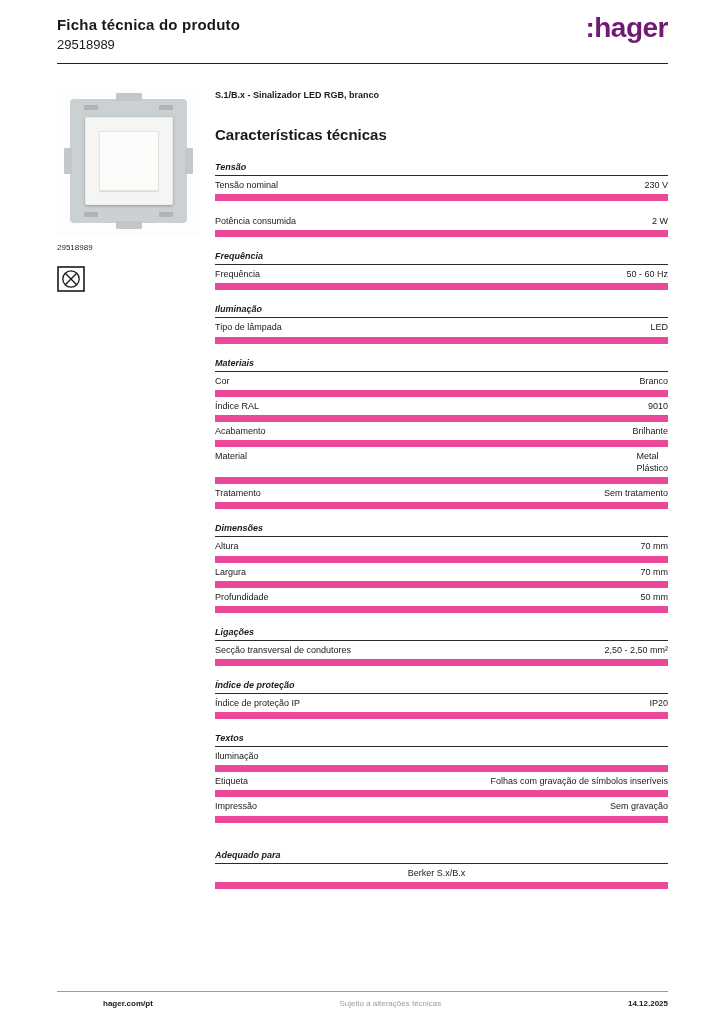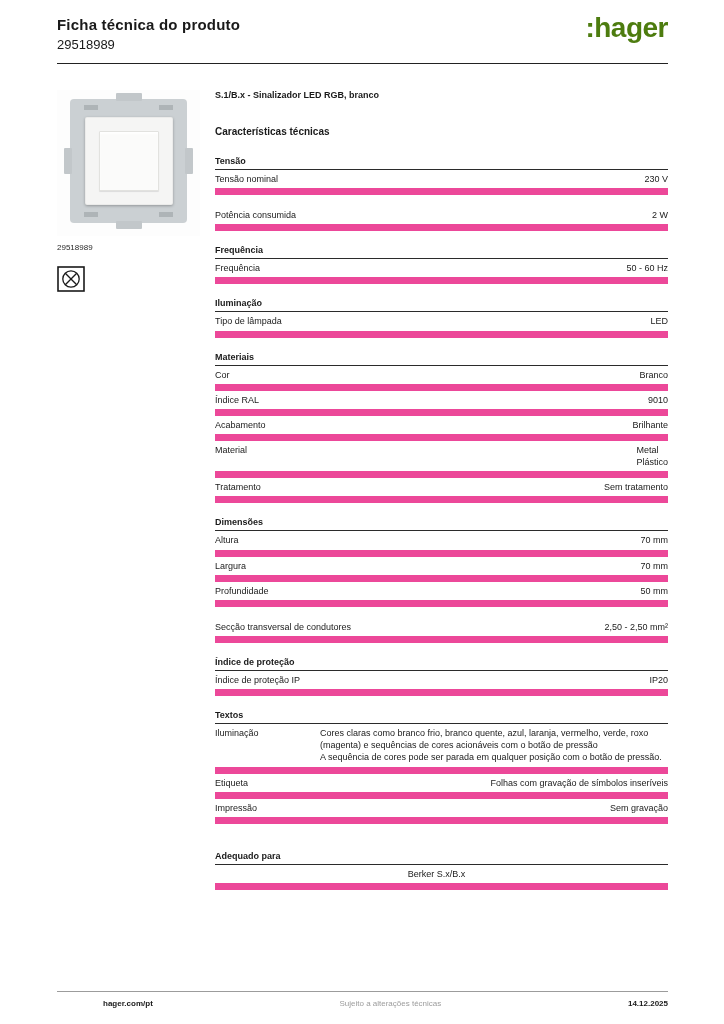--- a/index.html
+++ b/index.html
@@ -12,21 +12,21 @@
     position: relative;
     overflow: hidden;
   }
   .page { padding: 16px 56px 0 57px; }
 
   
   .doc-header { position: relative; border-bottom: 1px solid #222; padding-bottom: 11px; }
   .doc-title { font-size: 15px; font-weight: bold; letter-spacing: .2px; }
   .doc-id { font-size: 13px; margin-top: 4px; }
   .logo { position: absolute; right: 0; top: -2px; font-size: 28px; font-weight: bold;
-          color: #4d7c0f; letter-spacing: -0.5px; line-height: 1; }
+          color: #701a75; letter-spacing: -0.5px; line-height: 1; }
 
   
   .content { display: flex; margin-top: 26px; }
   .left-col { flex: 0 0 143px; width: 143px; }
   .right-col { flex: 1; margin-left: 15px; }
 
   
   .product-photo { width: 143px; height: 146px; position: relative; background: #fdfdfd; }
   .plate { position: absolute; left: 13px; top: 9px; width: 117px; height: 124px;
            background: #cbd0d3; border-radius: 4px; }
@@ -45,25 +45,25 @@
            box-shadow: 0 1px 3px rgba(0,0,0,.28), inset 0 0 0 1px rgba(0,0,0,.04); }
   .rocker { position: absolute; left: 50%; top: 50%; transform: translate(-50%,-50%);
             width: 60px; height: 60px; background: #fbfbfa; border: 1px solid #e2e2df;
             border-radius: 1px;
             box-shadow: inset 0 2px 2px rgba(255,255,255,.9), 0 1px 1px rgba(0,0,0,.10); }
   .photo-caption { font-size: 8px; margin-top: 7px; color: #2a2a2a; }
   .lamp-icon-box { margin-top: 14px; }
 
   
   .product-name { font-size: 9px; font-weight: bold; }
-  .chars-heading { font-size: 10px; font-weight: bold; margin-top: 26px; }
+  .chars-heading { font-size: 15px; font-weight: bold; margin-top: 26px; }
   .sections { margin-top: 16px; }
   .spec-section { margin-bottom: 11px; }
   .section-title { font-size: 9px; font-weight: bold; padding: 3px 0 3px;
-                   border-bottom: 1.5px solid #2b2b2b; }
+                   border-bottom: 1.5px solid #2b2b2b; font-style: italic; }
   .spec-row { display: flex; justify-content: space-between; align-items: flex-start;
               border-bottom: 7px solid #ec4899; padding: 3px 0; font-size: 9px; line-height: 1.35; }
   .row-label { padding-right: 10px; }
   .row-value { text-align: left; white-space: pre-line; max-width: 348px; }
 
   .adequado { margin-top: 24px; }
   .adequado .spec-row { justify-content: center; }
 
   
   .footer { position: absolute; left: 57px; right: 56px; bottom: 16px;
@@ -179,38 +179,37 @@
             <div class="spec-row">
               <span class="row-label">Largura</span>
               <span class="row-value">70 mm</span>
             </div>
             <div class="spec-row">
               <span class="row-label">Profundidade</span>
               <span class="row-value">50 mm</span>
             </div>
           </section>
           <section class="spec-section">
+            <div class="section-title">Ligações</div>
             <div class="spec-row">
               <span class="row-label">Secção transversal de condutores</span>
               <span class="row-value">2,50 - 2,50 mm²</span>
             </div>
           </section>
           <section class="spec-section">
             <div class="section-title">Índice de proteção</div>
             <div class="spec-row">
               <span class="row-label">Índice de proteção IP</span>
               <span class="row-value">IP20</span>
             </div>
           </section>
           <section class="spec-section">
             <div class="section-title">Textos</div>
             <div class="spec-row">
               <span class="row-label">Iluminação</span>
-              <span class="row-value">Cores claras como branco frio, branco quente, azul, laranja, vermelho, verde, roxo (magenta) e sequências de cores acionáveis com o botão de pressão
-A sequência de cores pode ser parada em qualquer posição com o botão de pressão.</span>
             </div>
             <div class="spec-row">
               <span class="row-label">Etiqueta</span>
               <span class="row-value">Folhas com gravação de símbolos inseríveis</span>
             </div>
             <div class="spec-row">
               <span class="row-label">Impressão</span>
               <span class="row-value">Sem gravação</span>
             </div>
           </section>

